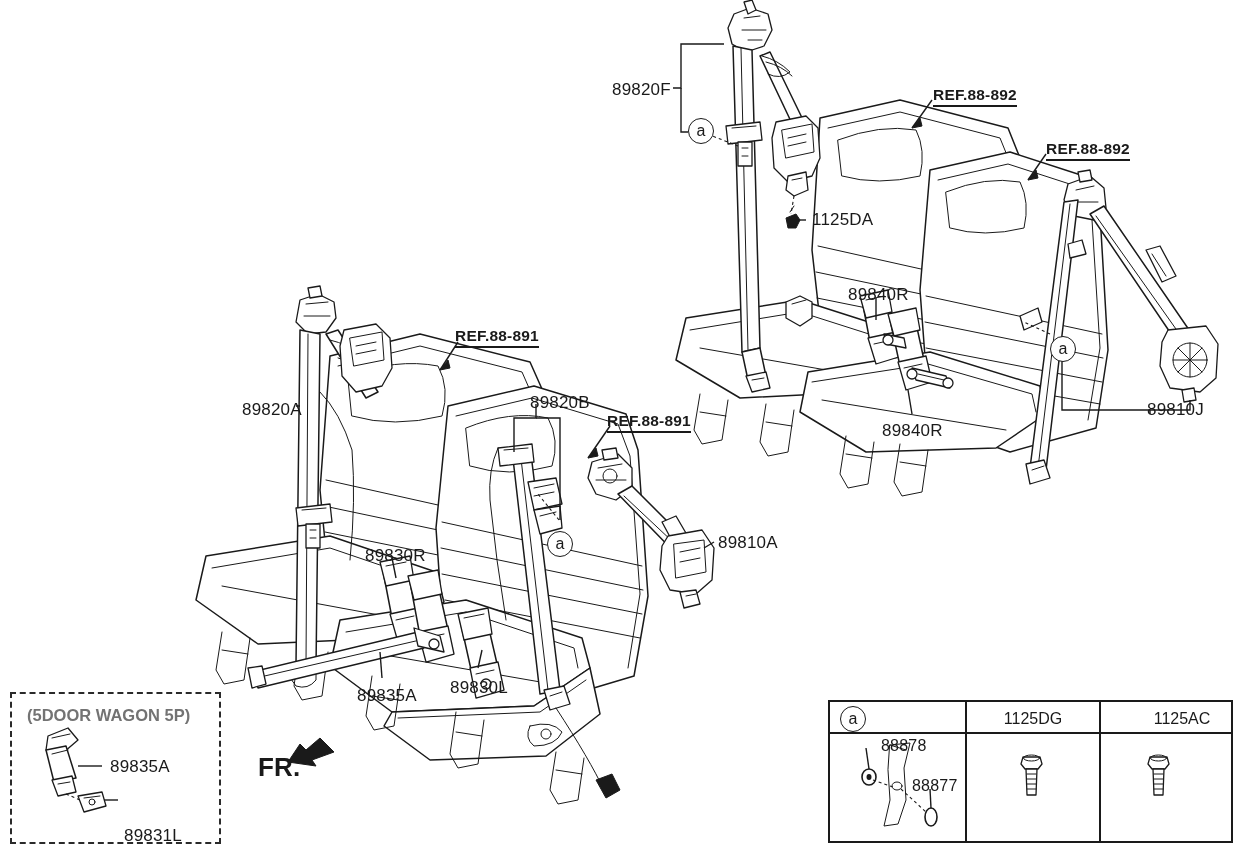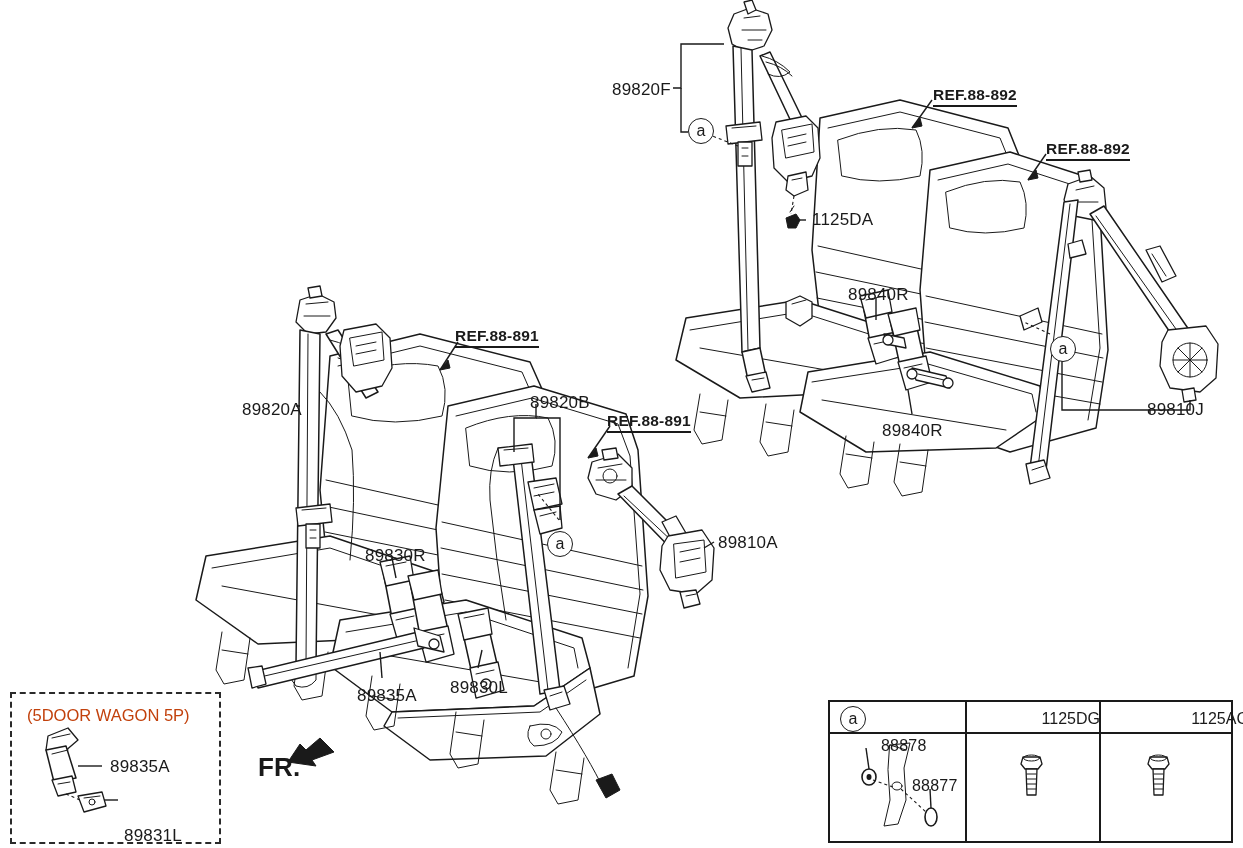--- a/index.html
+++ b/index.html
@@ -3,22 +3,22 @@
 <meta charset="utf-8">
 <style>
   html,body{margin:0;padding:0;background:#fff;}
   body{font-family:"Liberation Sans",sans-serif;}
   #root{position:relative;width:1243px;height:848px;background:#ffffff;overflow:hidden;}
   svg.layer{position:absolute;left:0;top:0;width:1243px;height:848px;}
   .lbl{position:absolute;font-family:"Liberation Sans",sans-serif;font-size:17px;color:#1a1a1a;white-space:nowrap;letter-spacing:.2px;}
   .lbl.ref{font-weight:bold;font-size:15.5px;border-bottom:2.5px solid #1a1a1a;padding-bottom:1px;}
   .lbl.fr{font-size:26px;font-weight:bold;}
   .inset{position:absolute;border:2px dashed #2a2a2a;background:transparent;}
-  .insettitle{position:absolute;font-size:16.5px;color:#c2410c;white-space:nowrap;}
-  .tblhdr{position:absolute;font-size:16px;color:#1a1a1a;text-align:right;}
+  .insettitle{position:absolute;font-size:16.5px;color:#737373;white-space:nowrap;font-weight:bold;}
+  .tblhdr{position:absolute;font-size:16px;color:#1a1a1a;text-align:center;}
   .circ{position:absolute;width:26px;height:26px;border:1.8px solid #1a1a1a;border-radius:50%;box-sizing:border-box;
         display:flex;align-items:center;justify-content:center;font-size:16px;color:#1a1a1a;background:#fff;font-family:"Liberation Sans",sans-serif;}
 </style>
 </head>
 <body>
 
 <div id="root">
 
   <svg class="layer" viewBox="0 0 1243 848">
     <defs>

